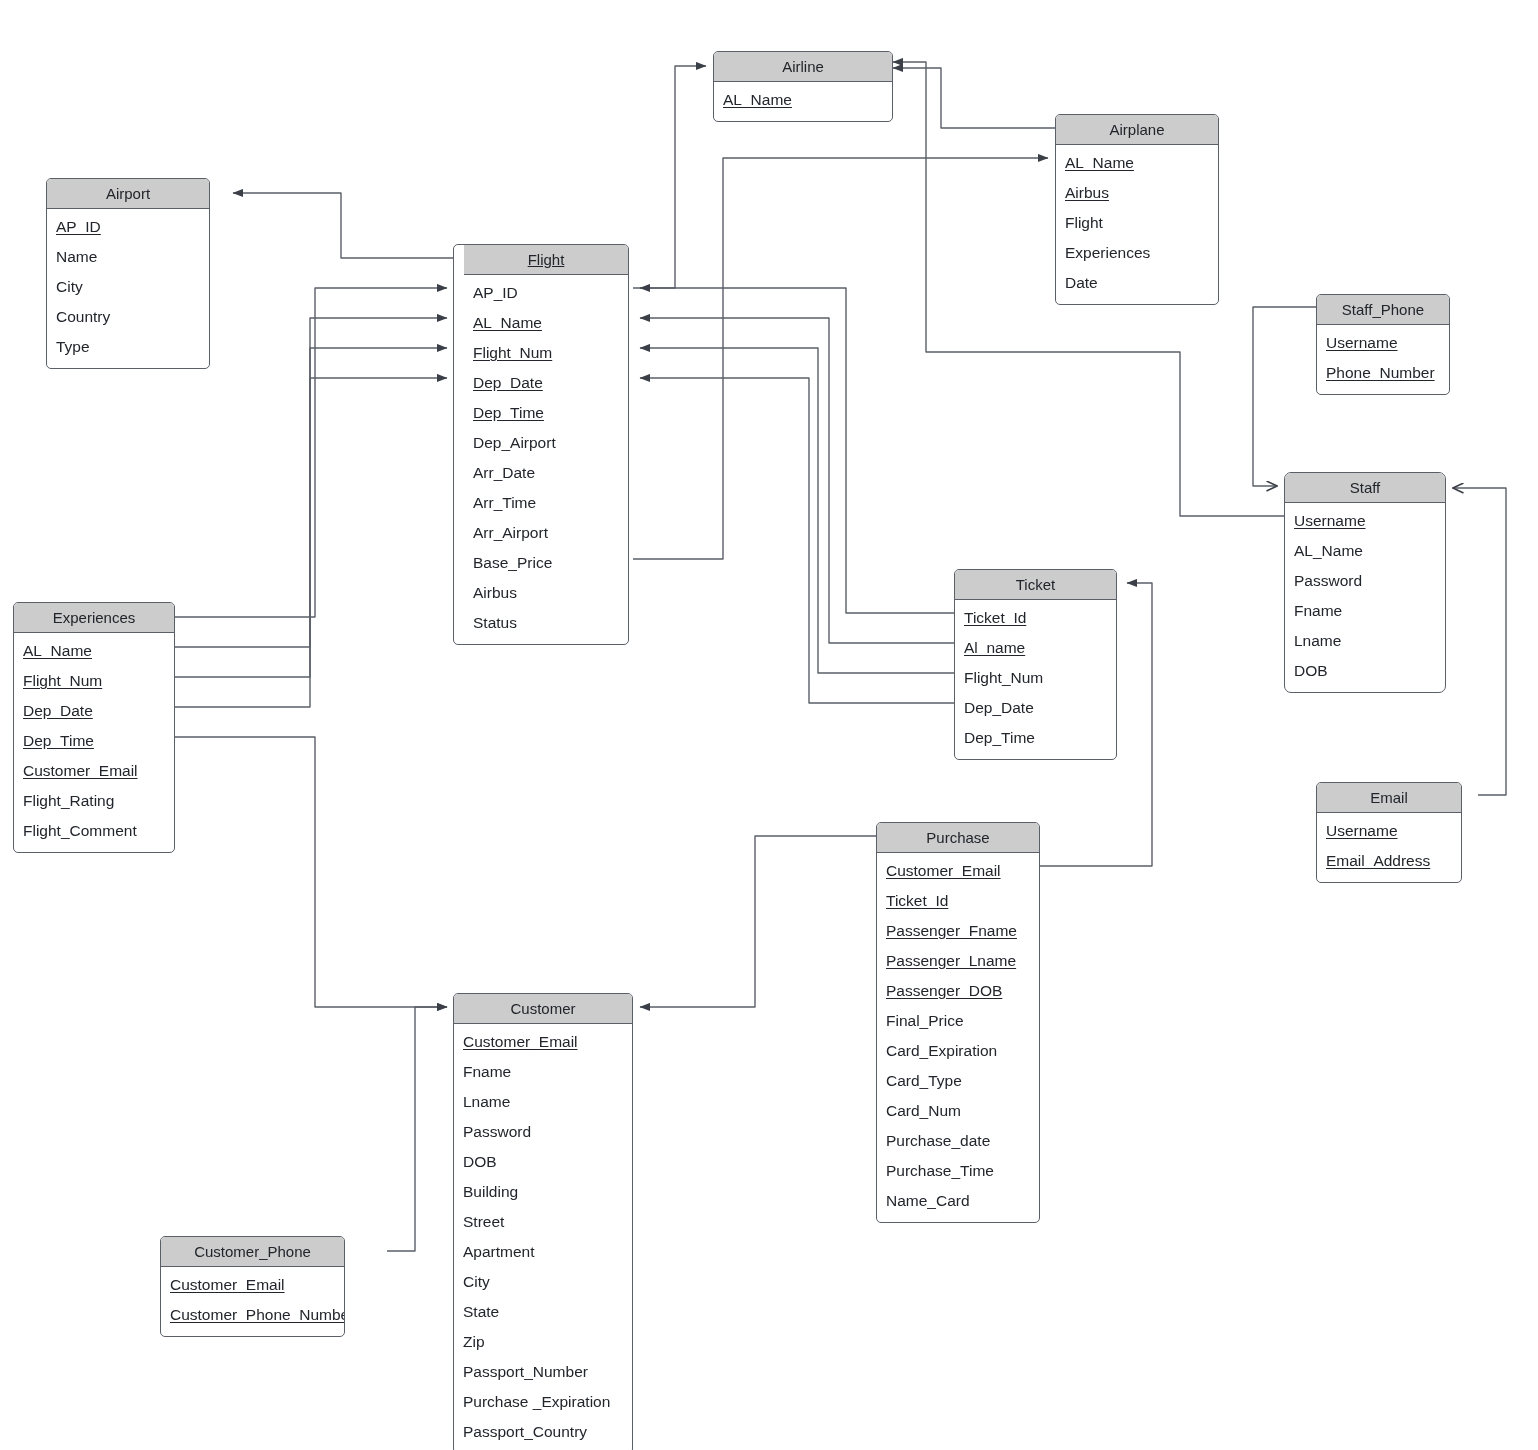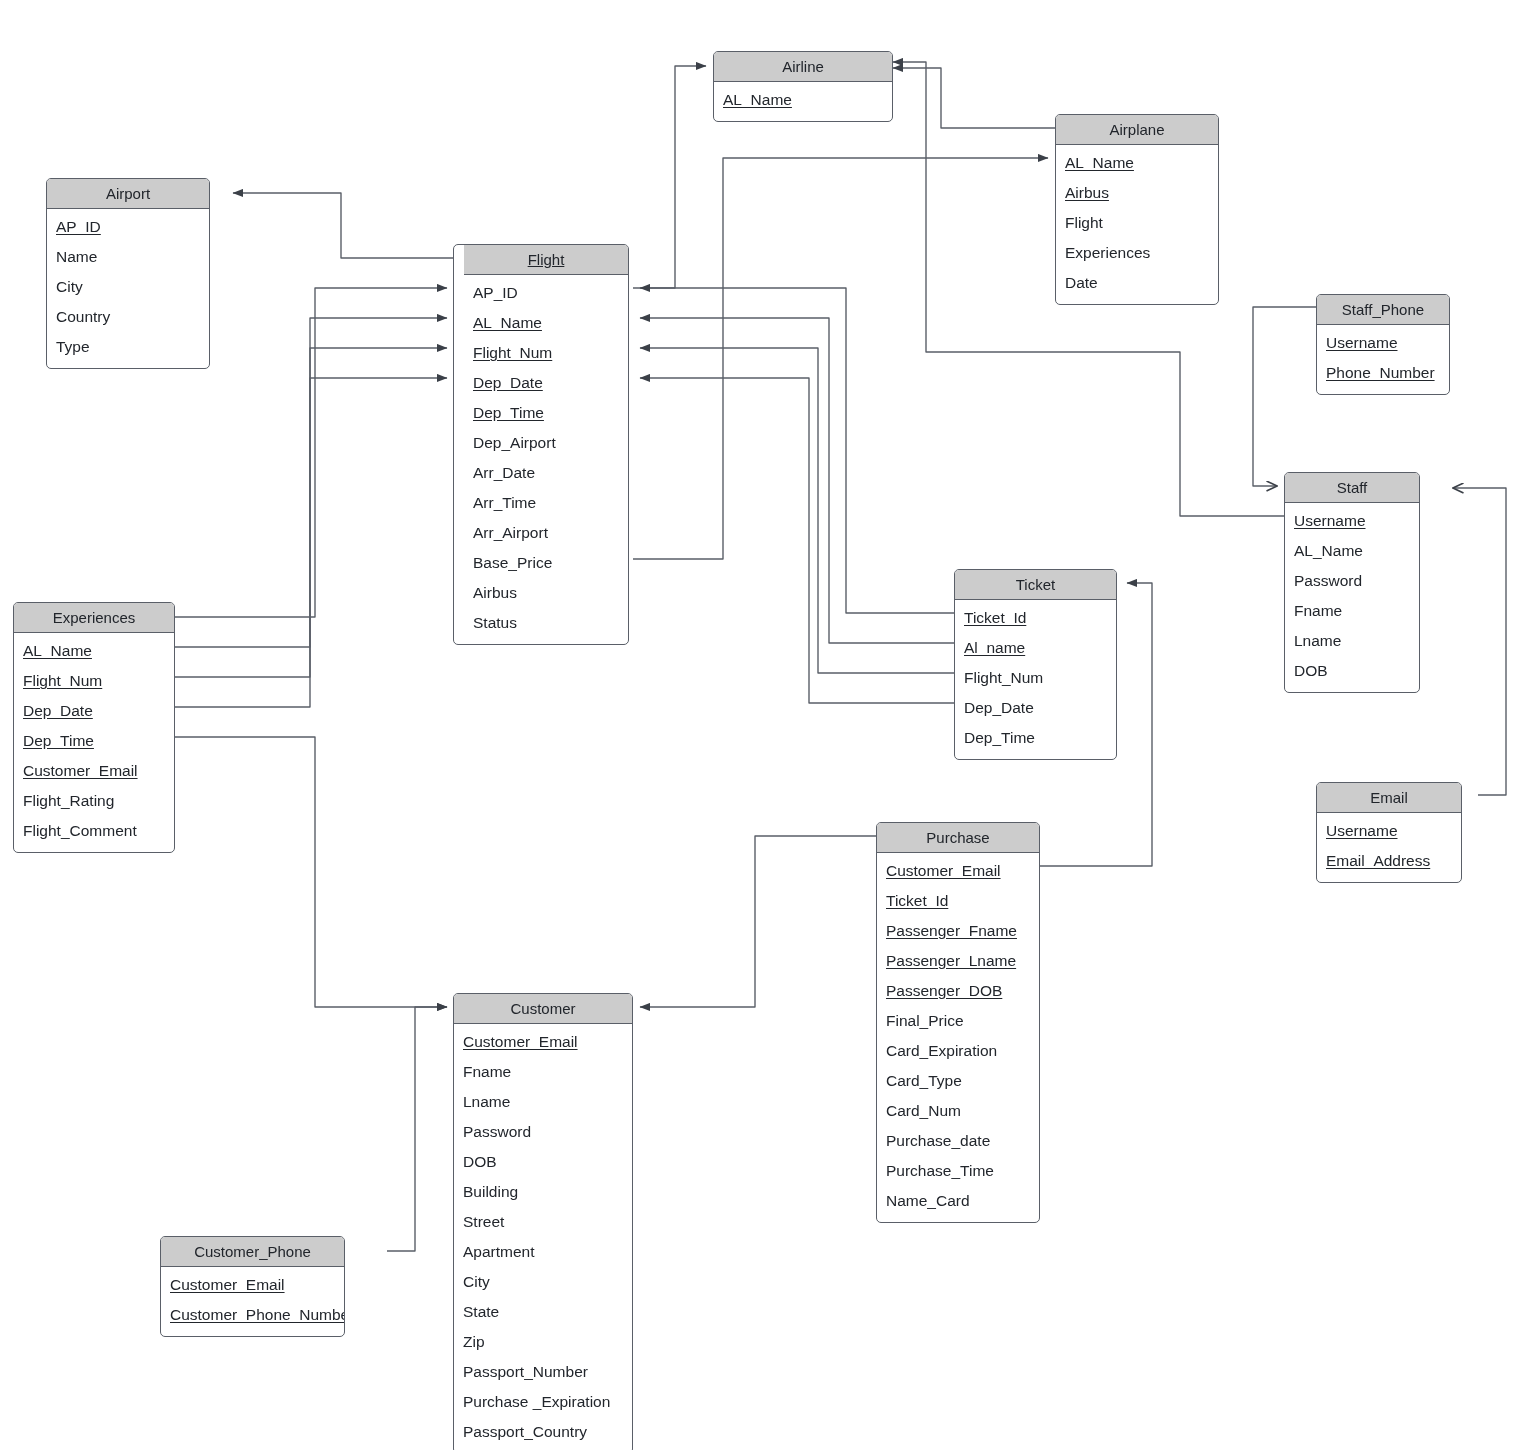--- a/index.html
+++ b/index.html
@@ -100,21 +100,21 @@
           <div class="attr"><span>Status</span></div>
         </div>
       </div>
       <div class="entity" style="left: 1316px; top: 263px; width: 134px;">
         <div class="entity-title"><span>Staff_Phone</span></div>
         <div class="attrs">
           <div class="attr pk"><span>Username</span></div>
           <div class="attr pk"><span>Phone_Number</span></div>
         </div>
       </div>
-      <div class="entity" style="left: 1284px; top: 441px; width: 136px;">
+      <div class="entity" style="left: 1284px; top: 441px; width: 162px; border-radius: 7px;">
         <div class="entity-title"><span>Staff</span></div>
         <div class="attrs">
           <div class="attr pk"><span>Username</span></div>
           <div class="attr"><span>AL_Name</span></div>
           <div class="attr"><span>Password</span></div>
           <div class="attr"><span>Fname</span></div>
           <div class="attr"><span>Lname</span></div>
           <div class="attr"><span>DOB</span></div>
         </div>
       </div>

